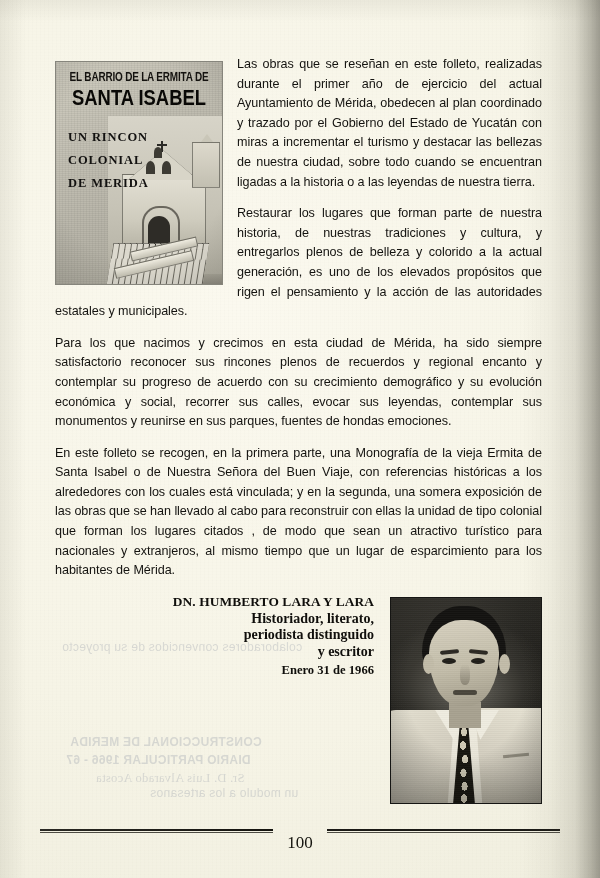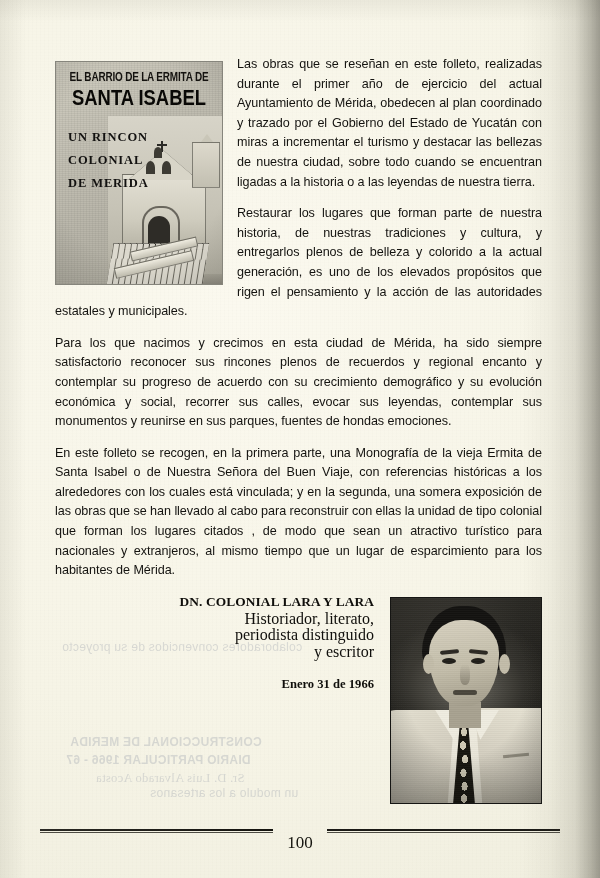--- a/index.html
+++ b/index.html
@@ -427,28 +427,28 @@
     padding-right: 162px;
     margin-top: 6px;
   }
   .sig-name {
     font-size: 13.4px;
     font-weight: bold;
     letter-spacing: 0.1px;
     line-height: 18px;
   }
   .sig-role {
-    font-size: 16px;
-    font-weight: normal;
+    font-size: 14px;
+    font-weight: bold;
     line-height: 16.5px;
   }
   .sig-date {
     font-size: 12.6px;
     font-weight: bold;
-    margin-top: 16px;
+    margin-top: 2px;
     line-height: 17px;
   }
 
   
   .footer {
     position: absolute;
     left: 40px;
     right: 40px;
     top: 818px;
     height: 26px;
@@ -563,21 +563,21 @@
       <div class="pt-eye l"></div>
       <div class="pt-eye r"></div>
       <div class="pt-nose"></div>
       <div class="pt-mouth"></div>
       <div class="pt-grain"></div>
       <div class="pt-vign"></div>
     </figure>
 
 
     <div class="sig">
-      <div class="sig-name">DN. COLONIAL LARA Y LARA</div>
+      <div class="sig-name">DN. HUMBERTO LARA Y LARA</div>
       <div class="sig-role">Historiador, literato,</div>
       <div class="sig-role">periodista distinguido</div>
       <div class="sig-role">y escritor</div>
       <div class="sig-date">Enero 31 de 1966</div>
     </div>
 
   </div>
 
   <div class="footer">
     <div class="rule left"></div>

